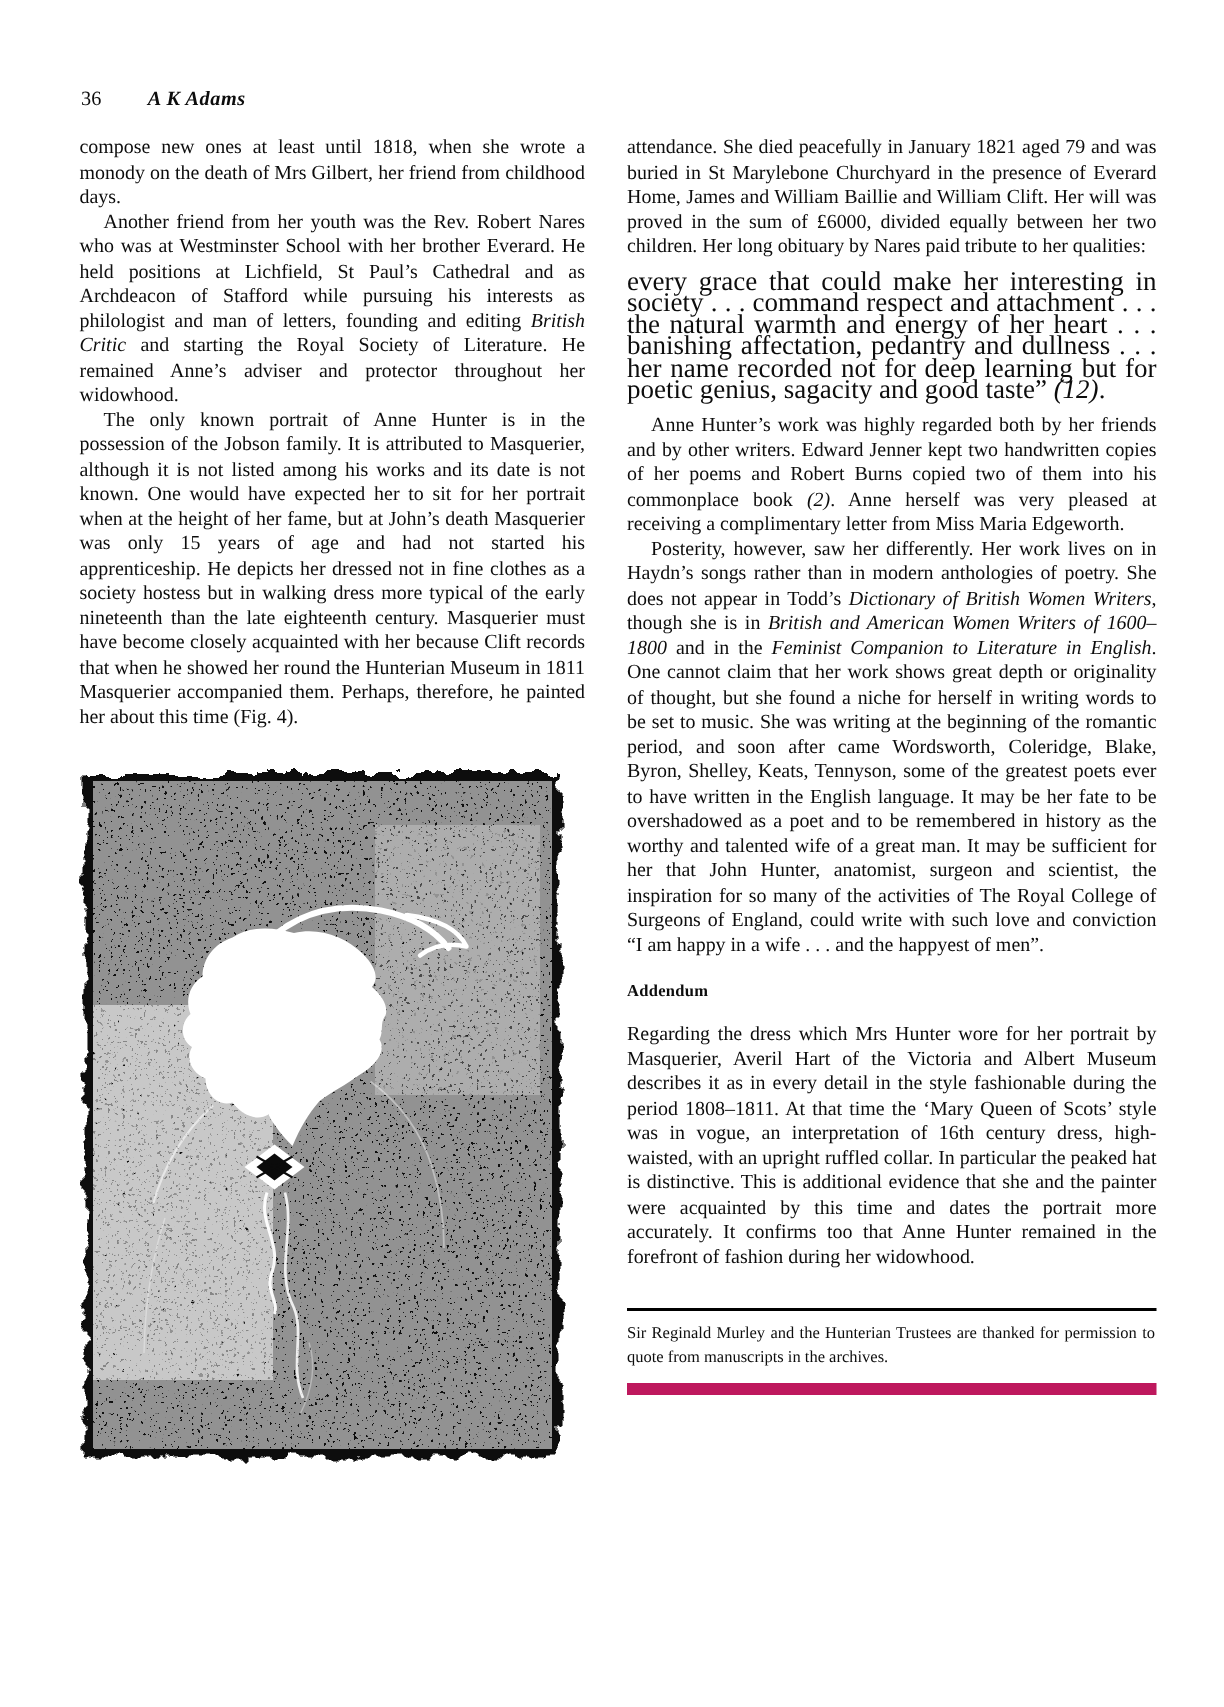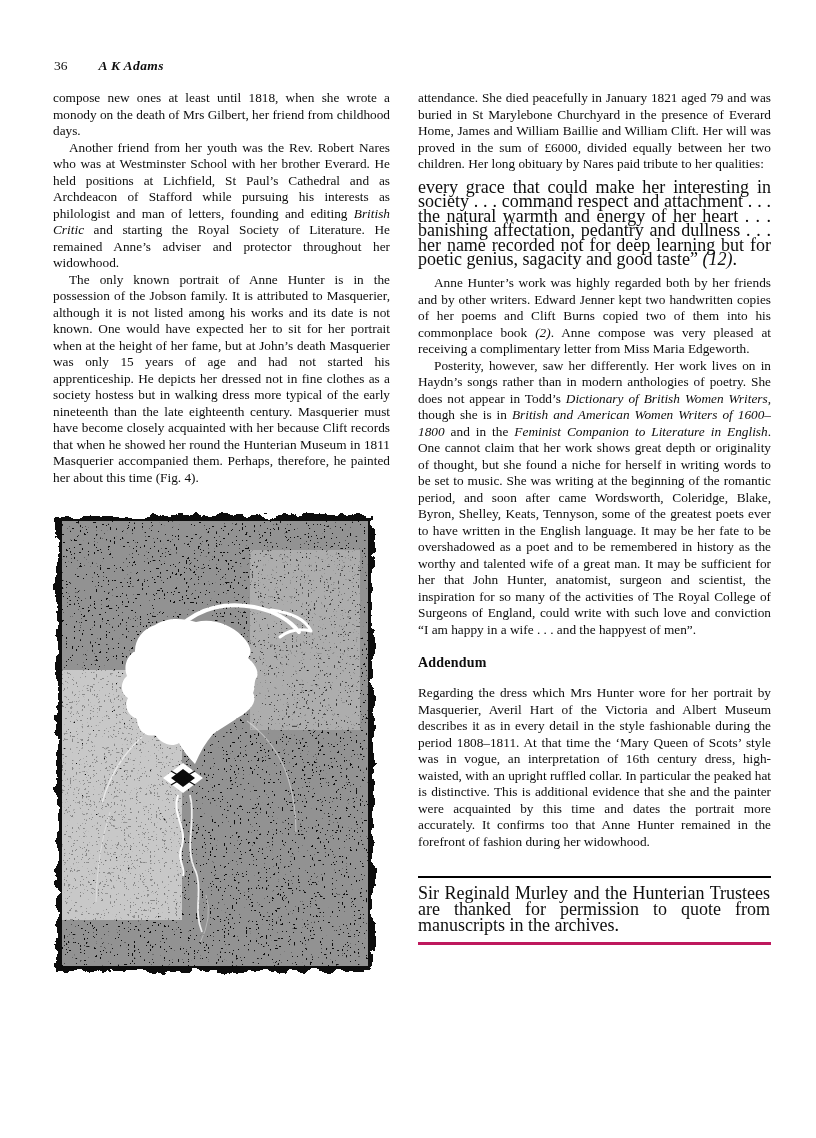--- a/index.html
+++ b/index.html
@@ -32,38 +32,38 @@
     text-justify:inter-word;
   }
   p.ind{text-indent:16px;}
   .quote{
     margin:7px 0 8px 0;
     font-size:18px;line-height:14.6px;
     text-align:justify;
   }
   h2.addendum{
     margin:17px 0 14px 0;
-    font-size:14px;font-weight:bold;
+    font-size:11px;font-weight:bold;
     letter-spacing:0.2px;
   }
   figure.fig{margin:24px 0 0 -3px;padding:0;width:330px;}
   svg.portrait{display:block;width:330px;height:468px;}
   figcaption.cap{
     margin:14px 0 0 3px;
     font-size:13.3px;line-height:16.5px;
     text-align:justify;
   }
   .sc{font-size:0.78em;letter-spacing:0.4px;}
   .it{font-style:italic;}
   .ack{
     margin-top:26px;
     border-top:2px solid #000;
-    border-bottom:3px solid #be185d;
+    border-bottom:8px solid #be185d;
     padding:7px 1px 9px 0;
-    font-size:18px;line-height:16px;
+    font-size:11px;line-height:16px;
     text-align:justify;
   }
 </style>
 </head>
 <body>
 
 <div class="page">
 
   <div class="header">
     <span class="pageno">36</span><span class="runhead">A K Adams</span>
@@ -139,21 +139,21 @@
             <path fill="none" stroke="#ffffff" stroke-width="1" opacity="0.33" d="M60,302 Q47,342 46,392"></path>
             <path fill="none" stroke="#ffffff" stroke-width="1" opacity="0.33" d="M150,433 Q163,407 156,385"></path>
           </g>
         </svg>
       </figure>
     </div>
 
     <div class="col-r">
       <p class="body"><span>attendance. She died peacefully in January 1821 aged 79 and was buried in St Marylebone Churchyard in the presence of Everard Home, James and William Baillie and William Clift. Her will was proved in the sum of £6000, divided equally between her two children. Her long obituary by Nares paid tribute to her qualities:</span></p>
       <p class="quote"><span>every grace that could make her interesting in society . . . command respect and attachment . . . the natural warmth and energy of her heart . . . banishing affectation, pedantry and dullness . . . her name recorded not for deep learning but for poetic genius, sagacity and good taste” </span><span class="it">(12)</span><span>.</span></p>
-      <p class="body ind"><span>Anne Hunter’s work was highly regarded both by her friends and by other writers. Edward Jenner kept two handwritten copies of her poems and Clift Burns copied two of them into his commonplace book </span><span class="it">(2)</span><span>. Anne compose was very pleased at receiving a complimentary letter from Miss Maria Edgeworth.</span></p>
+      <p class="body ind"><span>Anne Hunter’s work was highly regarded both by her friends and by other writers. Edward Jenner kept two handwritten copies of her poems and Robert Burns copied two of them into his commonplace book </span><span class="it">(2)</span><span>. Anne herself was very pleased at receiving a complimentary letter from Miss Maria Edgeworth.</span></p>
       <p class="body ind"><span>Posterity, however, saw her differently. Her work lives on in Haydn’s songs rather than in modern anthologies of poetry. She does not appear in Todd’s </span><span class="it">Dictionary of British Women Writers</span><span>, though she is in </span><span class="it">British and American Women Writers of 1600–1800</span><span> and in the </span><span class="it">Feminist Companion to Literature in English</span><span>. One cannot claim that her work shows great depth or originality of thought, but she found a niche for herself in writing words to be set to music. She was writing at the beginning of the romantic period, and soon after came Wordsworth, Coleridge, Blake, Byron, Shelley, Keats, Tennyson, some of the greatest poets ever to have written in the English language. It may be her fate to be overshadowed as a poet and to be remembered in history as the worthy and talented wife of a great man. It may be sufficient for her that John Hunter, anatomist, surgeon and scientist, the inspiration for so many of the activities of The Royal College of Surgeons of England, could write with such love and conviction “I am happy in a wife . . . and the happyest of men”.</span></p>
       <h2 class="addendum">Addendum</h2>
       <p class="body"><span>Regarding the dress which Mrs Hunter wore for her portrait by Masquerier, Averil Hart of the Victoria and Albert Museum describes it as in every detail in the style fashionable during the period 1808–1811. At that time the ‘Mary Queen of Scots’ style was in vogue, an interpretation of 16th century dress, high-waisted, with an upright ruffled collar. In particular the peaked hat is distinctive. This is additional evidence that she and the painter were acquainted by this time and dates the portrait more accurately. It confirms too that Anne Hunter remained in the forefront of fashion during her widowhood.</span></p>
       <div class="ack"><span>Sir Reginald Murley and the Hunterian Trustees are thanked for permission to quote from manuscripts in the archives.</span></div>
     </div>
 
   </div>
 </div>
 
 </body></html>

